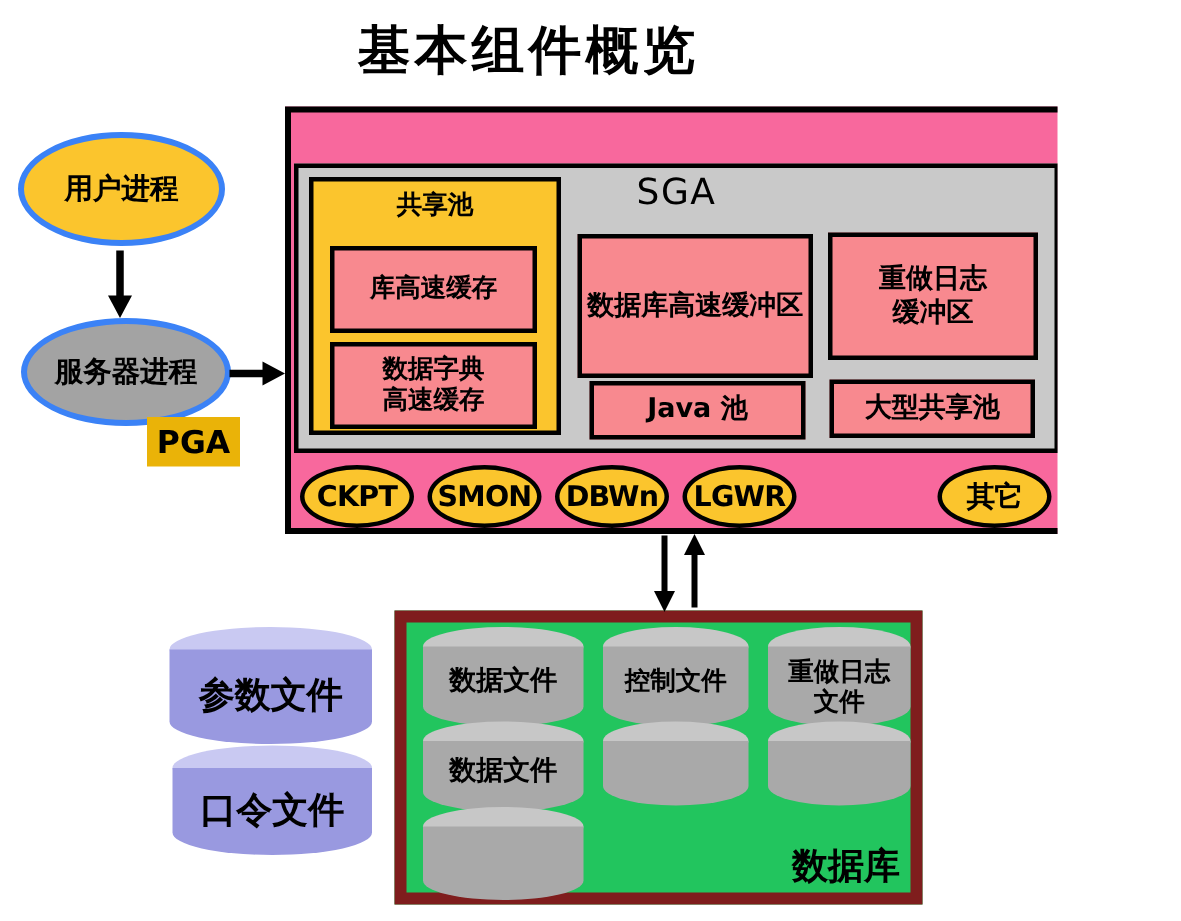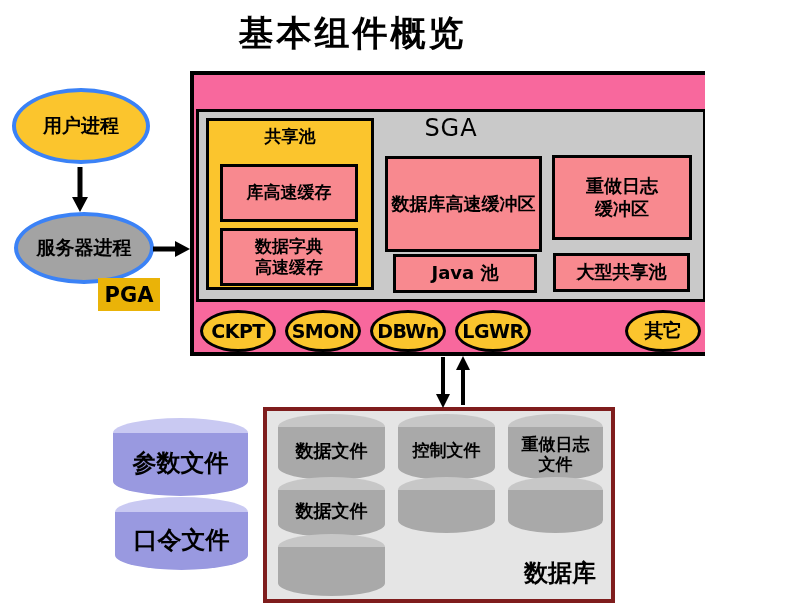--- a/index.html
+++ b/index.html
@@ -60,21 +60,21 @@
 
   .proc-ellipse {
     position: absolute; top: 235px; width: 76px; height: 42px;
     background: #FBC52D; border: 3px solid #000; border-radius: 50%;
     display: flex; align-items: center; justify-content: center;
     font-weight: bold; font-size: 19px; letter-spacing: -0.5px;
   }
 
   .db-box {
     position: absolute; left: 263px; top: 407px; width: 352px; height: 196px;
-    background: #e5e5e5; border: 4px solid #7f1d1d;
+    background: #22c55e; border: 8px solid #7f1d1d;
   }
   .db-label { position: absolute; left: 253px; top: 146px; width: 80px; text-align: center; font-size: 24px; font-weight: bold; }
 
   .cyl { position: absolute; }
   .cyl-top  { position: absolute; left: 0; top: 0; width: 100%; height: 26px; border-radius: 50%; }
   .cyl-body { position: absolute; left: 0; top: 13px; width: 100%; bottom: 0; border-radius: 0 0 50% 50% / 0 0 13px 13px; }
   .gray .cyl-top  { background: #C7C7C7; }
   .gray .cyl-body { background: #A9A9A9; }
   .purple .cyl-top  { background: #C9C9F2; height: 30px; }
   .purple .cyl-body { background: #9999E0; top: 15px; border-radius: 0 0 50% 50% / 0 0 15px 15px; }

